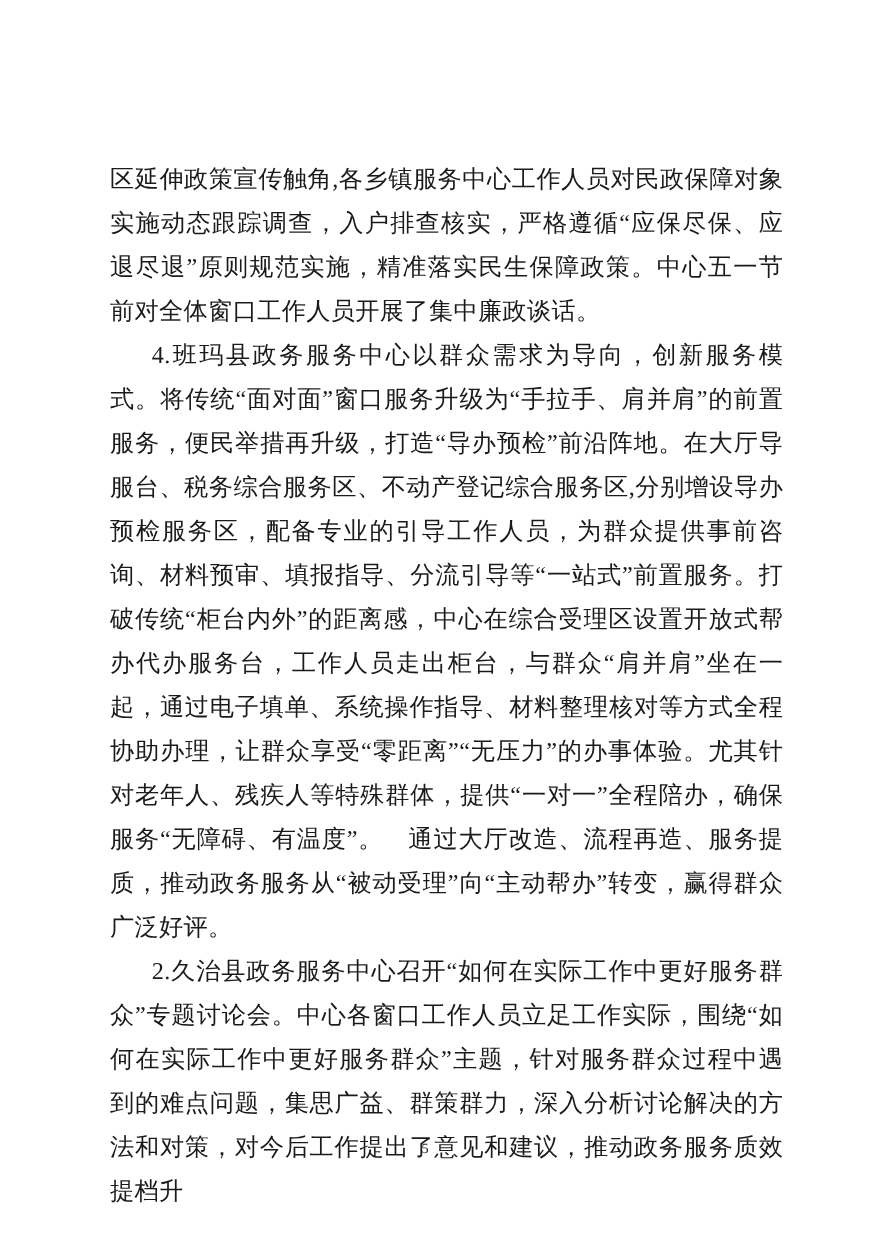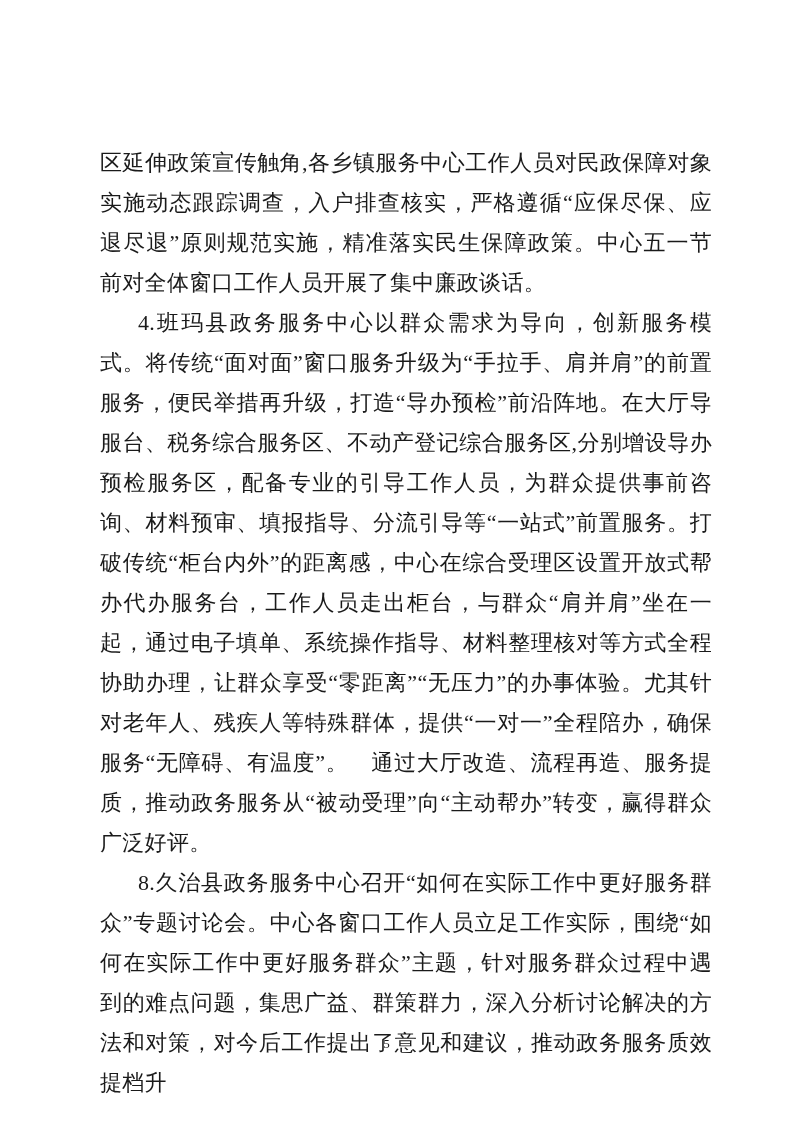--- a/index.html
+++ b/index.html
@@ -51,19 +51,19 @@
 <body>
 
 <div class="page">
 
   <div class="content">
 
     <p class="para"><span>区延伸政策宣传触角,各乡镇服务中心工作人员对民政保障对象实施动态跟踪调查，入户排查核实，严格遵循“应保尽保、应退尽退”原则规范实施，精准落实民生保障政策。中心五一节前对全体窗口工作人员开展了集中廉政谈话。</span></p>
 
     <p class="para indent"><span class="bold-lead">4.班玛县政务服务中心</span><span>以群众需求为导向，创新服务模式。将传统“面对面”窗口服务升级为“手拉手、肩并肩”的前置服务，便民举措再升级，打造“导办预检”前沿阵地。在大厅导服台、税务综合服务区、不动产登记综合服务区,分别增设导办预检服务区，配备专业的引导工作人员，为群众提供事前咨询、材料预审、填报指导、分流引导等“一站式”前置服务。打破传统“柜台内外”的距离感，中心在综合受理区设置开放式帮办代办服务台，工作人员走出柜台，与群众“肩并肩”坐在一起，通过电子填单、系统操作指导、材料整理核对等方式全程协助办理，让群众享受“零距离”“无压力”的办事体验。尤其针对老年人、残疾人等特殊群体，提供“一对一”全程陪办，确保服务“无障碍、有温度”。　通过大厅改造、流程再造、服务提质，推动政务服务从“被动受理”向“主动帮办”转变，赢得群众广泛好评。</span></p>
 
-    <p class="para indent"><span class="bold-lead">8.久治县政务服务中心</span><span>召开“如何在实际工作中更好服务群众”专题讨论会。中心各窗口工作人员立足工作实际，围绕“如何在实际工作中更好服务群众”主题，针对服务群众过程中遇到的难点问题，集思广益、群策群力，深入分析讨论解决的方法和对策，对今后工作提出了意见和建议，推动政务服务质效提档升</span></p>
+    <p class="para indent"><span class="bold-lead">2.久治县政务服务中心</span><span>召开“如何在实际工作中更好服务群众”专题讨论会。中心各窗口工作人员立足工作实际，围绕“如何在实际工作中更好服务群众”主题，针对服务群众过程中遇到的难点问题，集思广益、群策群力，深入分析讨论解决的方法和对策，对今后工作提出了意见和建议，推动政务服务质效提档升</span></p>
 
   </div>
 
   <div class="page-number">5</div>
 
 </div>
 
 </body></html>

